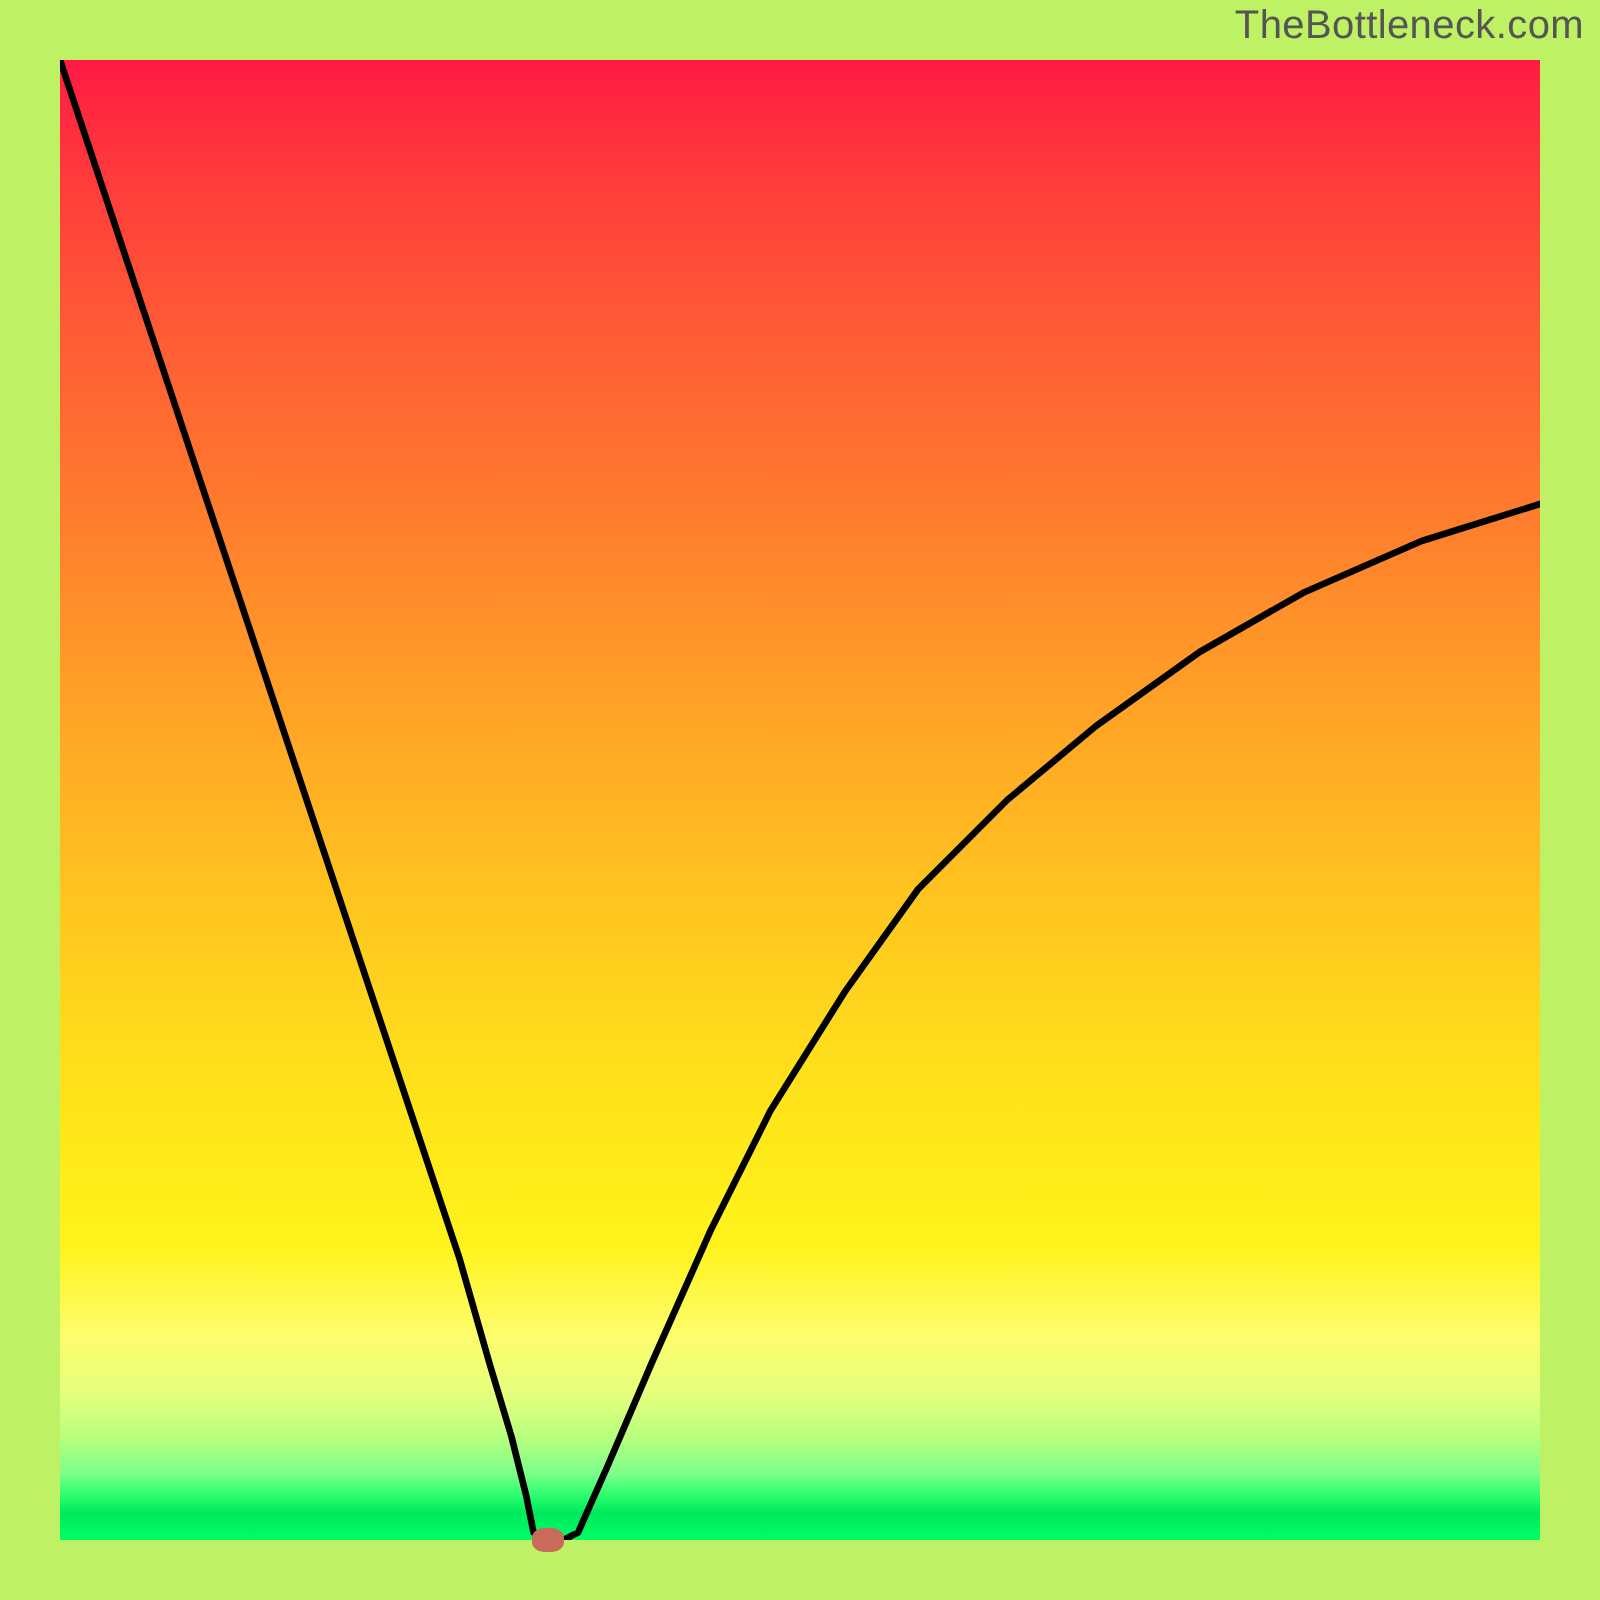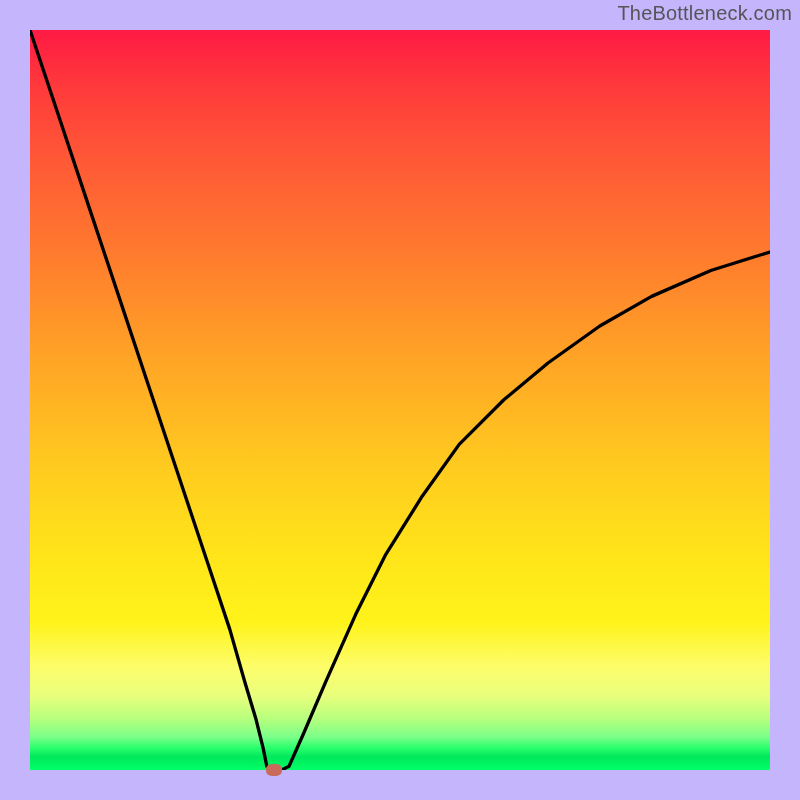--- a/index.html
+++ b/index.html
@@ -8,21 +8,21 @@
     width: 800px;
     height: 800px;
     overflow: hidden;
     font-family: Arial, Helvetica, sans-serif;
     background: #000;
   }
   .frame {
     position: relative;
     width: 800px;
     height: 800px;
-    background: #c4b5fd;
+    background: #bef264;
     box-sizing: border-box;
   }
   .watermark {
     position: absolute;
     top: 2px;
     right: 8px;
     color: #555;
     font-size: 20px;
     font-weight: 500;
     letter-spacing: 0.2px;

